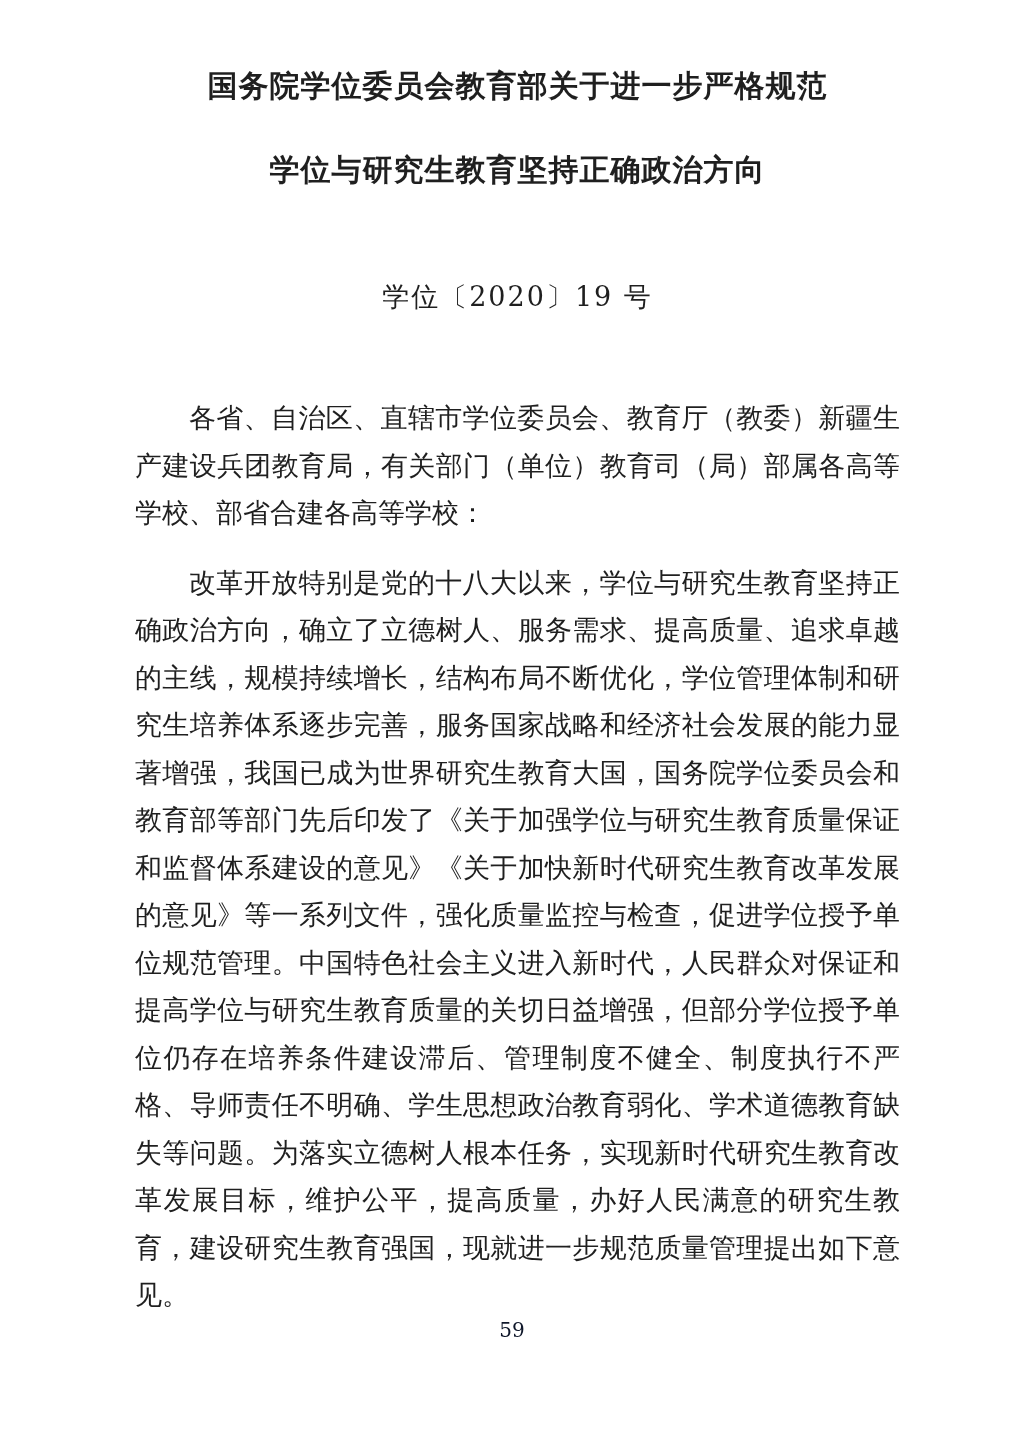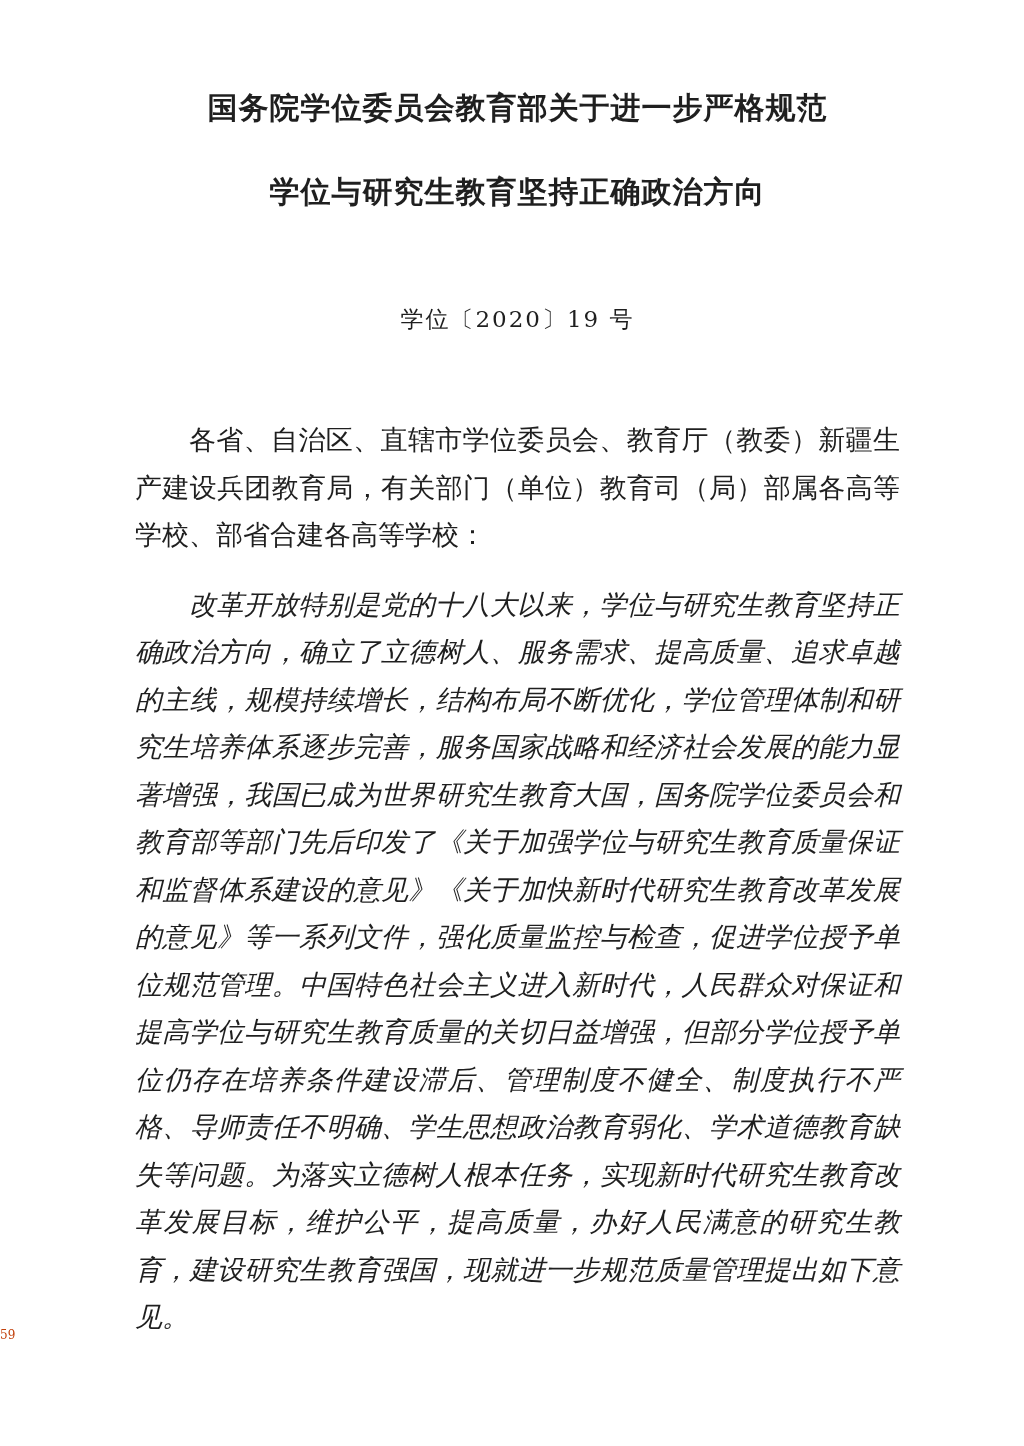--- a/index.html
+++ b/index.html
@@ -23,56 +23,55 @@
     padding: 0 124px 0 135px; 
   }
   .title-line {
     text-align: center;
     font-weight: bold;
     font-size: 30px;
     line-height: 40px;
     letter-spacing: 1px;
   }
   .title-line.first {
-    padding-top: 88px;
+    padding-top: 66px;
   }
   .title-line.second {
     margin-top: 44px;
   }
   .doc-number {
     text-align: center;
-    font-size: 23px;
+    font-size: 27px;
     line-height: 30px;
     margin-top: 92px;
     letter-spacing: 2px;
   }
   .para {
     font-size: 27px;
     line-height: 47.5px;
     text-align: justify;
     text-justify: inter-ideograph;
     text-indent: 2em;
     word-break: break-all;
     margin: 0;
   }
   .addressee {
     margin-top: 82px;
   }
   .body-text {
     margin-top: 22px;
-    font-style: italic;
   }
   .page-number {
     position: absolute;
     left: 0;
     right: 0;
     bottom: 104px;
-    text-align: left;
-    font-size: 12px;
-    color: #c2410c;
+    text-align: center;
+    font-size: 20px;
+    color: #0f172a;
   }
 </style>
 </head>
 <body>
 
 <div class="page">
   <div class="content">
     <div class="title-line first">国务院学位委员会教育部关于进一步严格规范</div>
     <div class="title-line second">学位与研究生教育坚持正确政治方向</div>
     <div class="doc-number">学位〔2020〕19 号</div>

